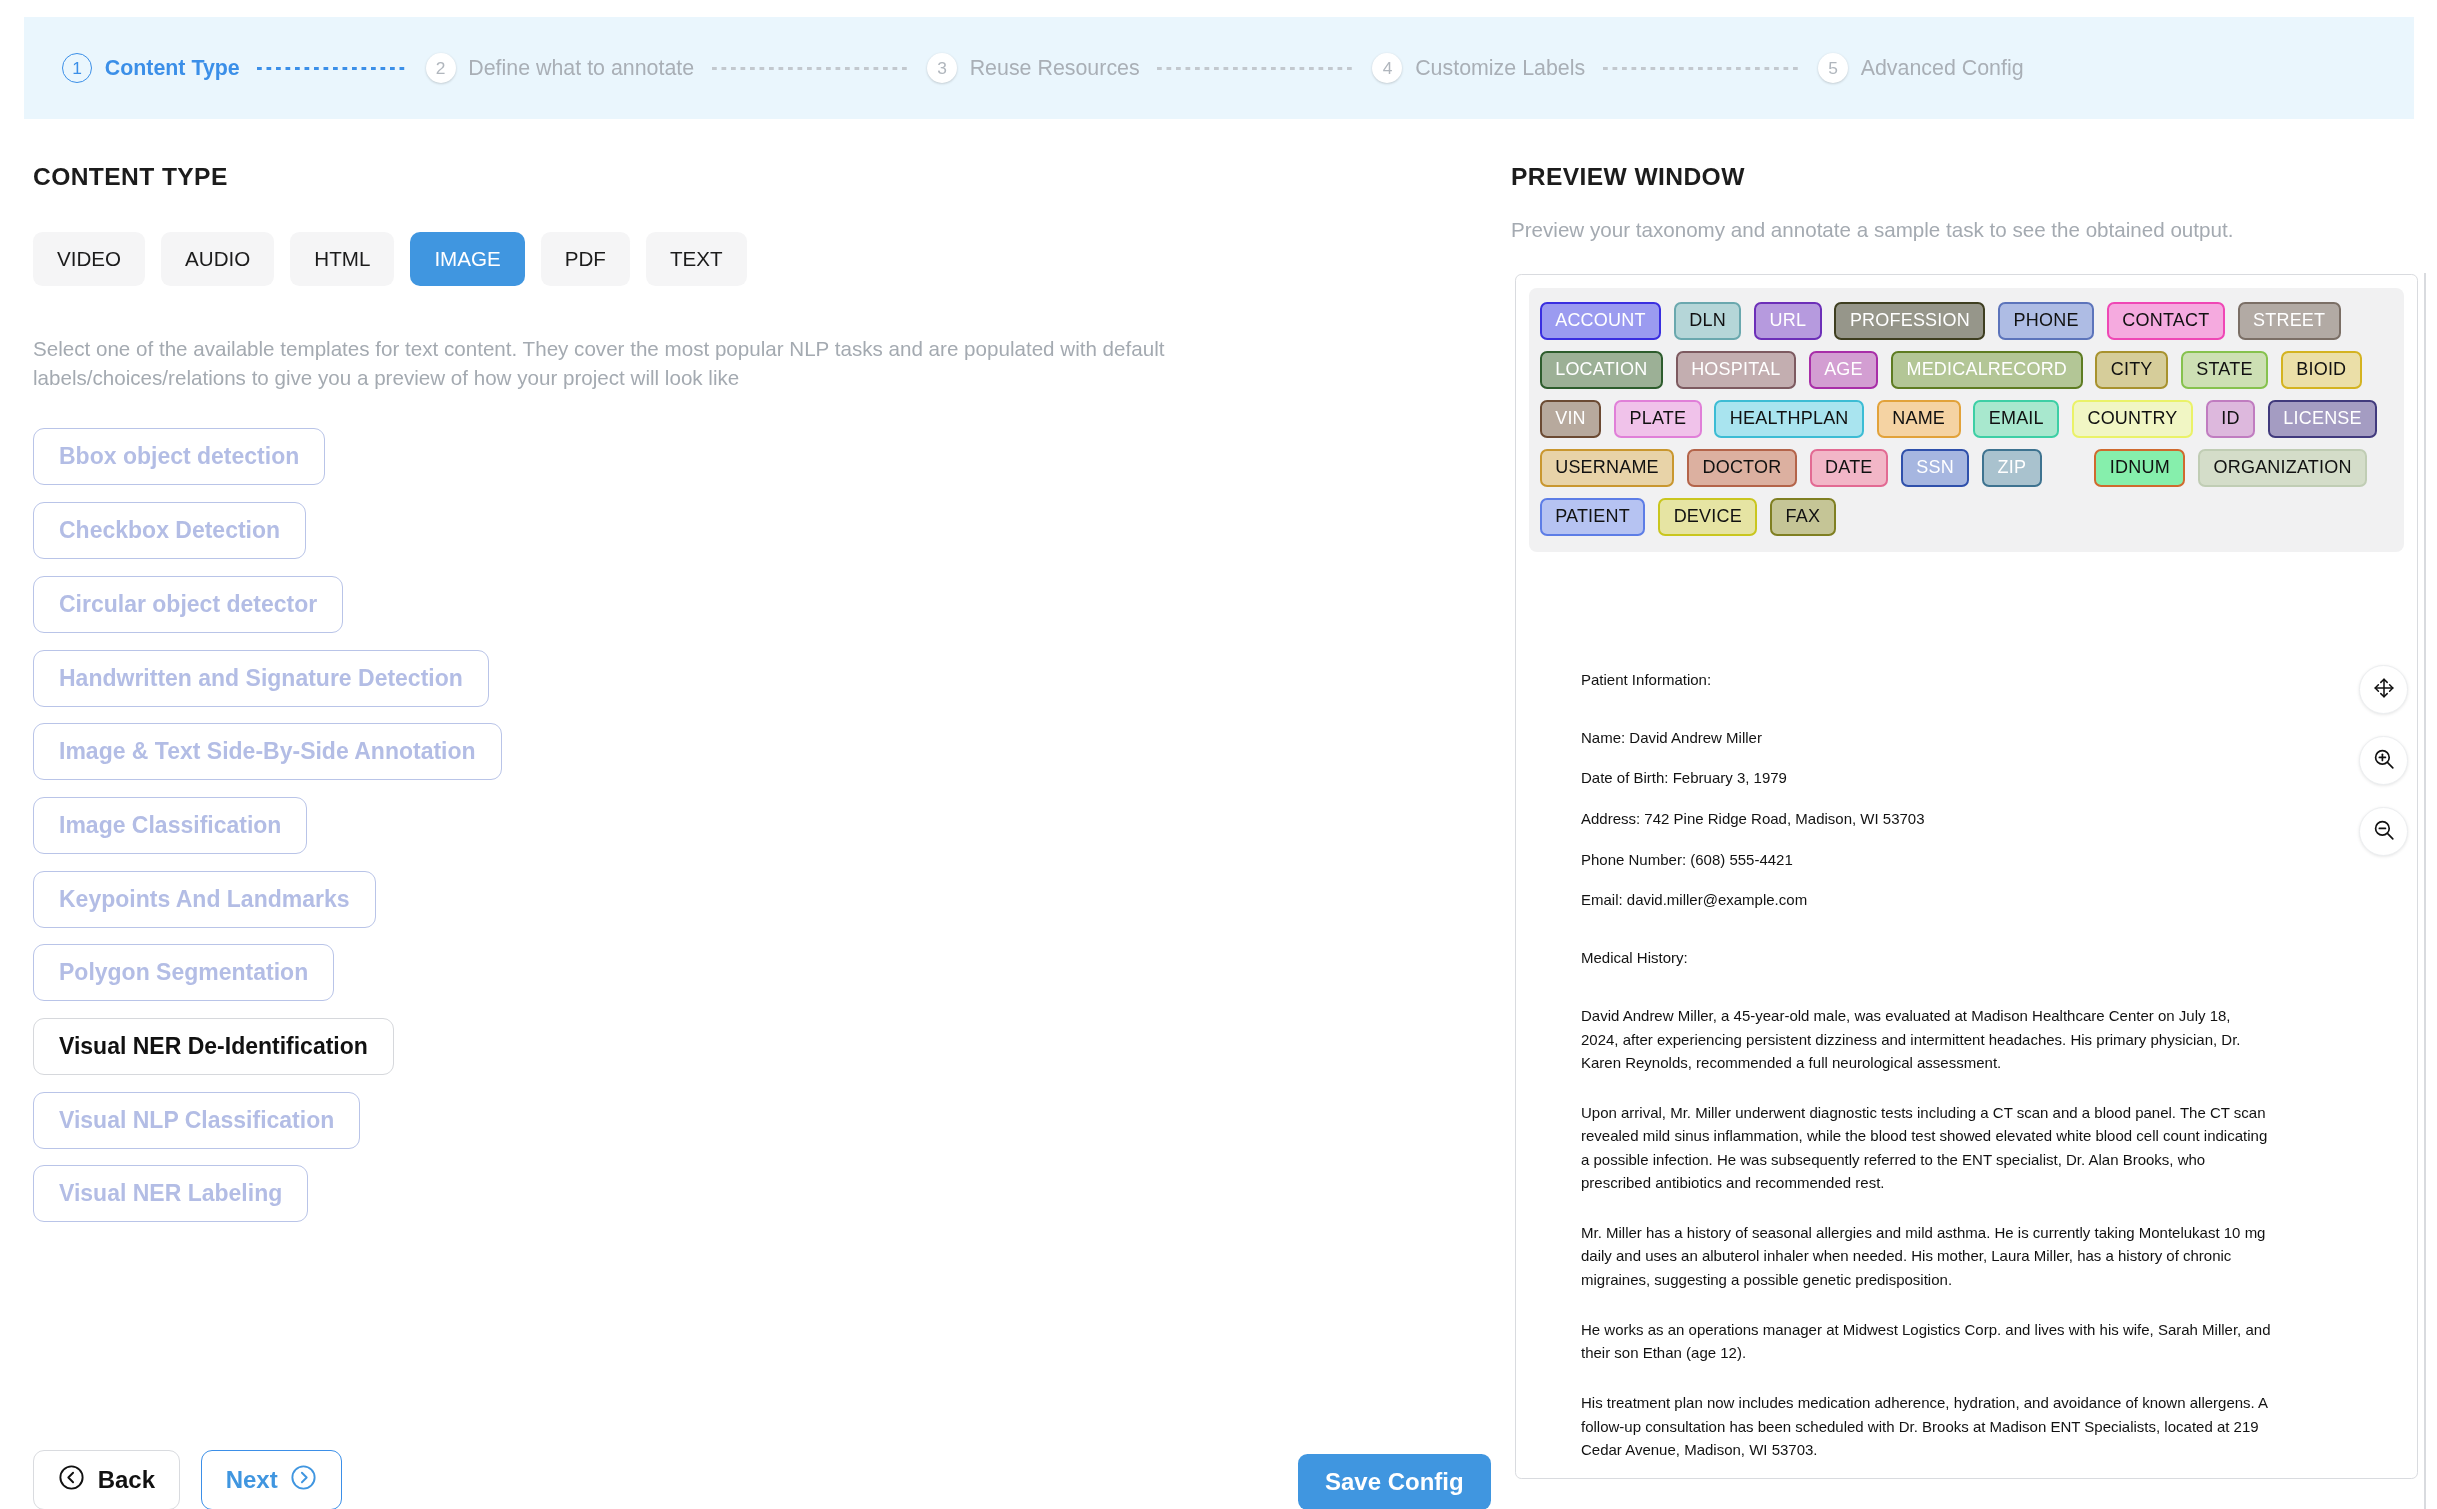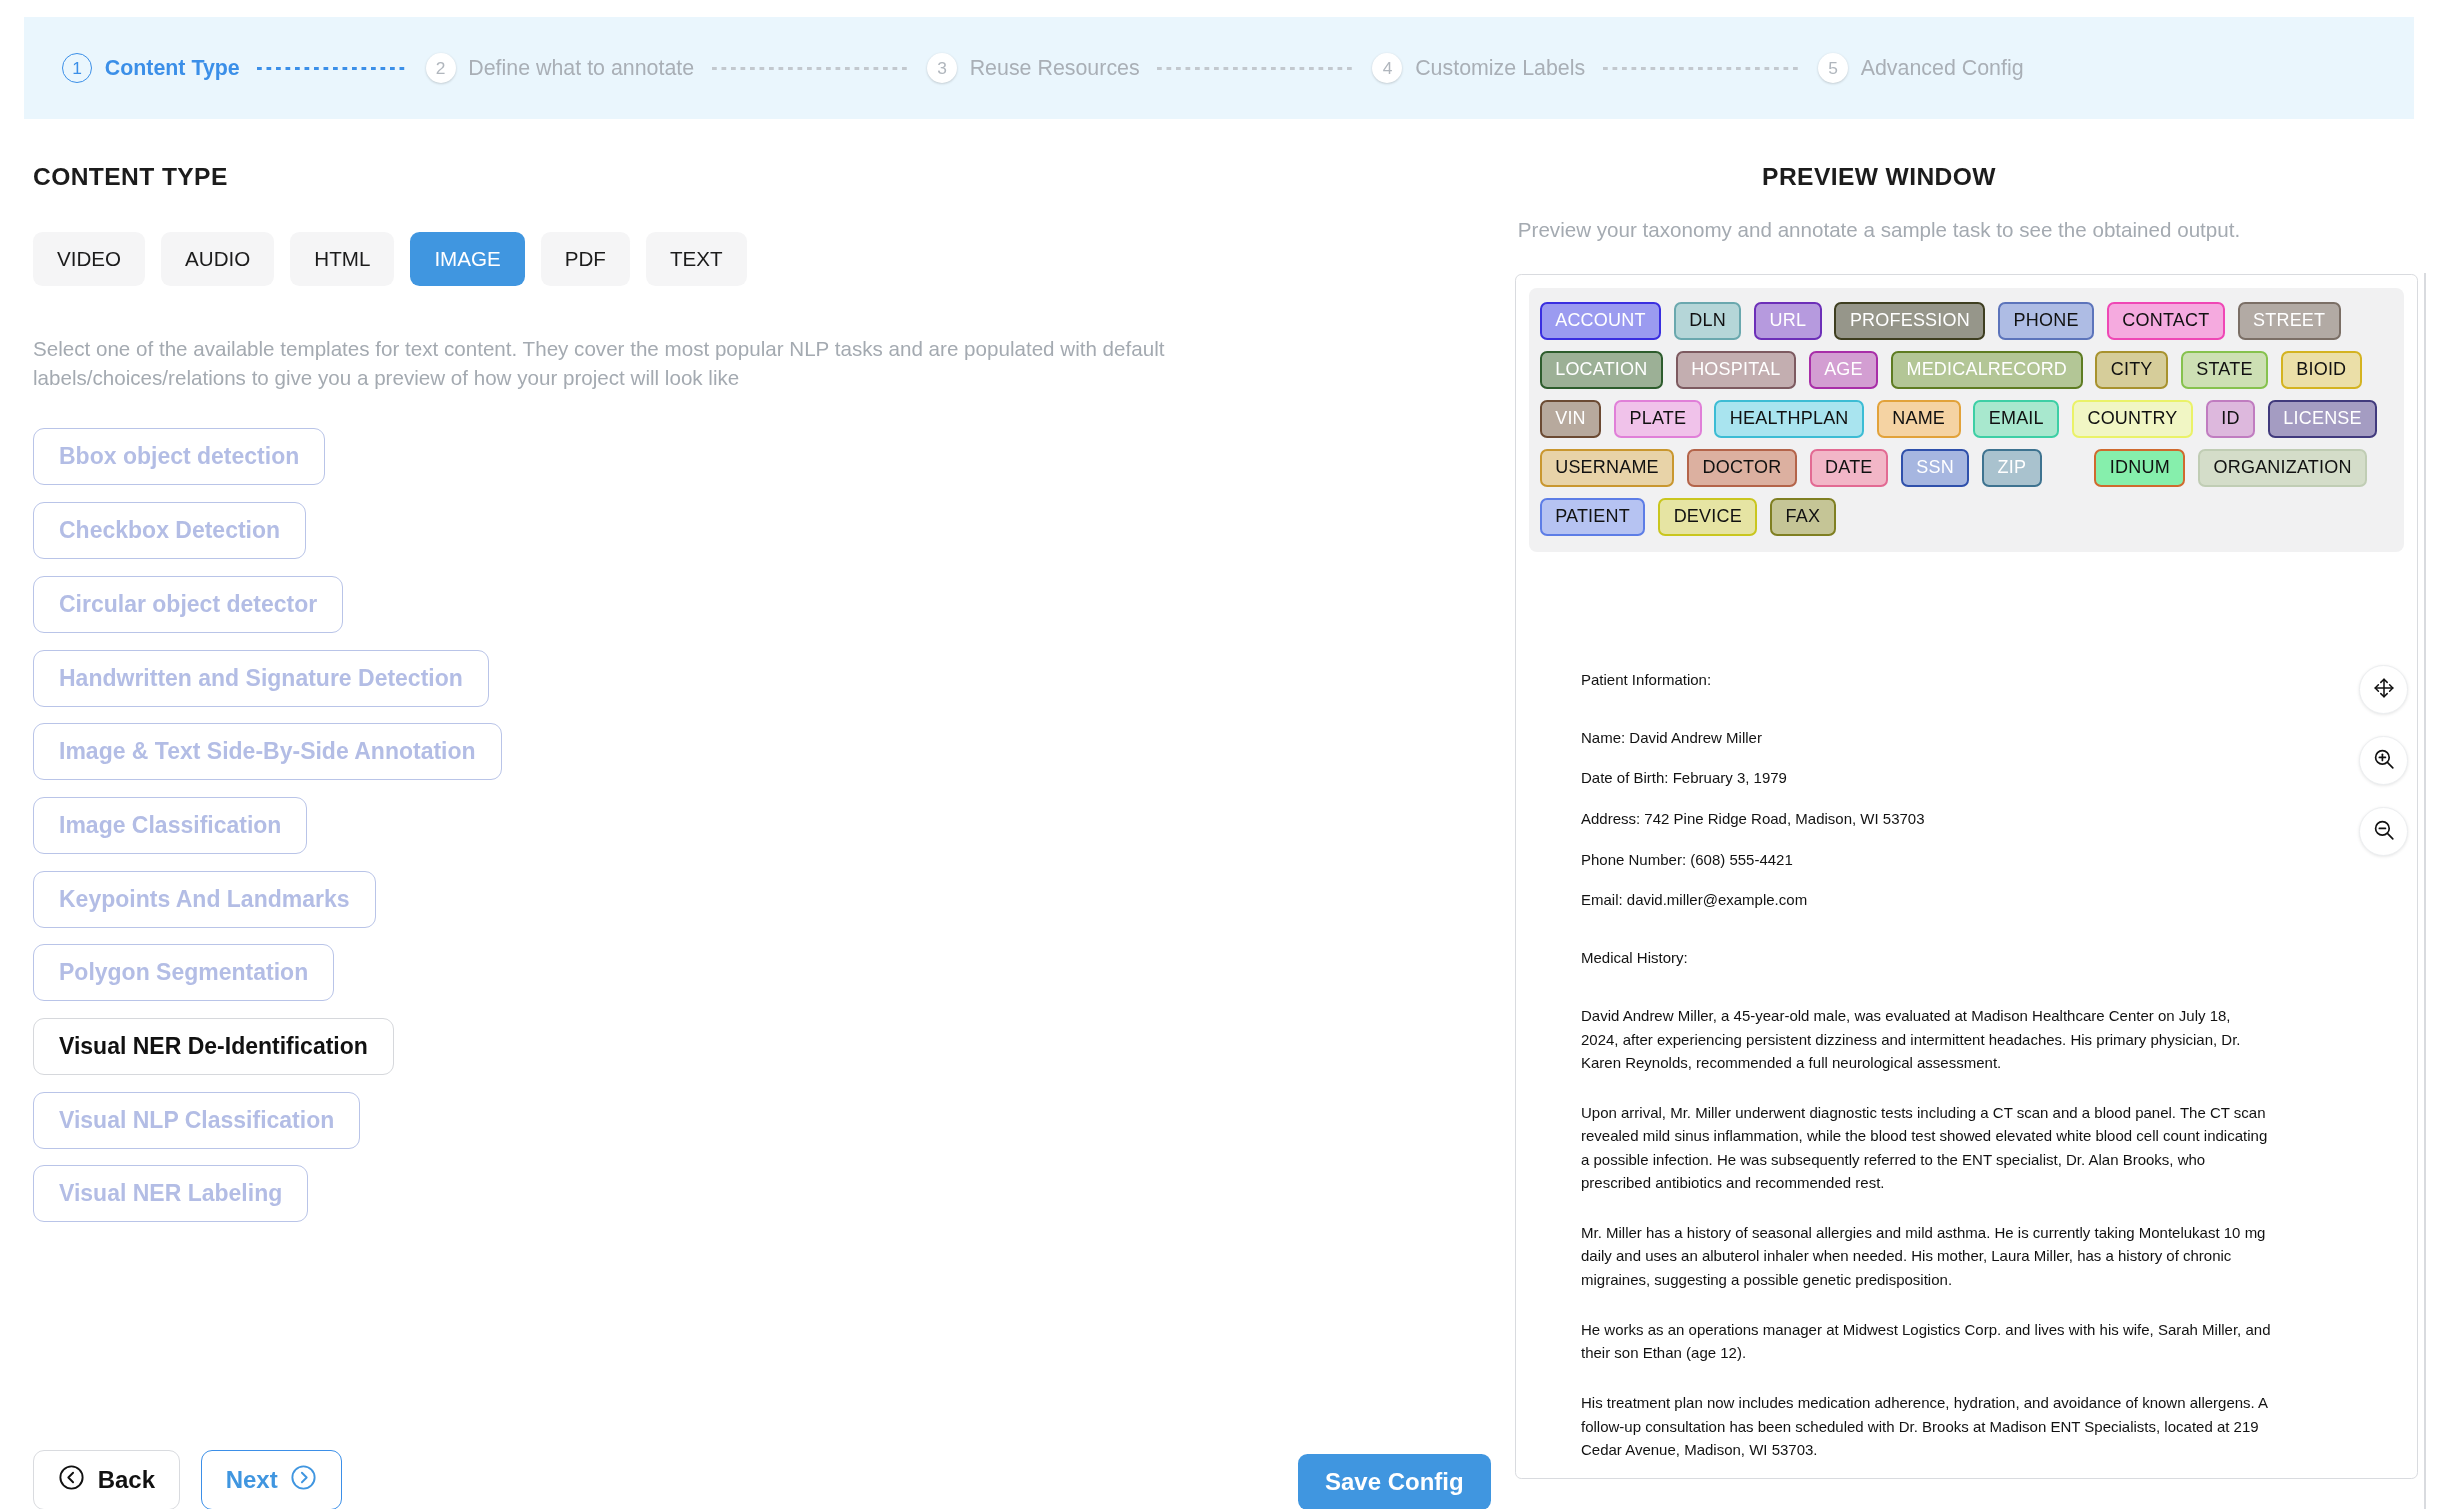--- a/index.html
+++ b/index.html
@@ -85,21 +85,21 @@
     border-radius: 9.5px;
     background: #f5f5f6;
     color: #1c1c1c;
     font-size: 20.6px;
     display: flex; align-items: center; justify-content: center;
     border: none;
     cursor: pointer;
     font-family: inherit;
     white-space: nowrap;
   }
-  .ct-chip.selected { background: #4096e0; color: #ffffff; }
+  .ct-chip.selected { background: #4096e0; color: #ffffff; border-radius: 10px; }
 
   #templates-desc {
     margin-top: 48px;
     width: 1285px;
     font-size: 20.6px;
     line-height: 1.42;
     color: #a4aab1;
   }
 
   #template-list { margin-top: 36px; display: flex; flex-direction: column; gap: 16.7px; align-items: flex-start; }
@@ -154,23 +154,22 @@
     color: #ffffff;
     font-size: 24px;
     font-weight: bold;
     cursor: pointer;
     font-family: inherit;
   }
 
   
   #right-col {
     position: absolute;
-    left: 1431px; top: 163px;
+    left: 1511px; top: 163px;
     width: 896px;
-    text-align: center;
   }
   #preview-frame {
     position: absolute;
     left: 1515px; top: 274px;
     width: 903px;
     height: 1205px;
     background: #ffffff;
     border: 0.8px solid #d9dbdf;
     border-radius: 6.3px;
     overflow: hidden;

